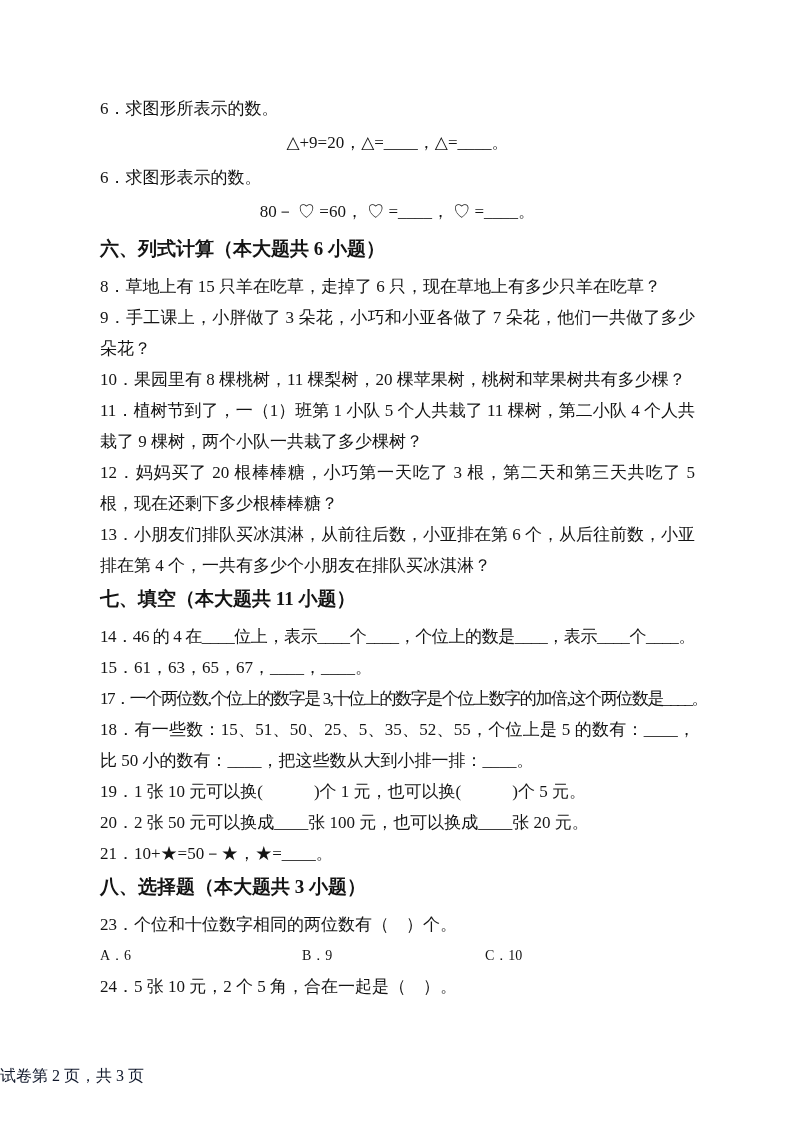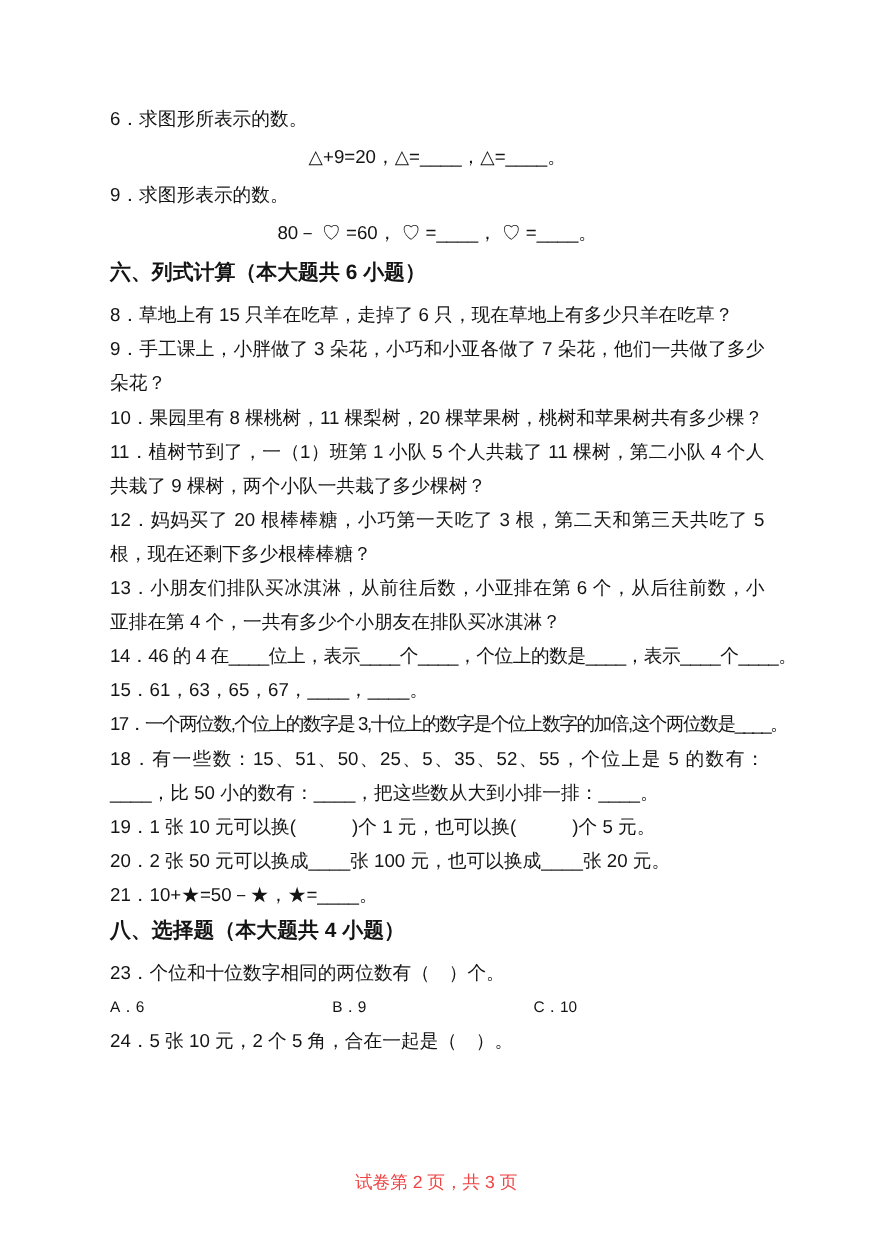--- a/index.html
+++ b/index.html
@@ -5,21 +5,21 @@
   html, body {
     margin: 0;
     padding: 0;
     background: #ffffff;
   }
   .page {
     position: relative;
     width: 793px;
     height: 1122px;
     background: #ffffff;
-    font-family: Liberation Sans, sans-serif;
+    font-family: Liberation Serif, serif;
     color: #141414;
     overflow: hidden;
   }
   .content {
     position: absolute;
     top: 93px;
     left: 100px;
     width: 595px;
   }
   .line {
@@ -46,57 +46,58 @@
     display: grid;
     grid-template-columns: 202px 183px 1fr;
     font-size: 14px;
     line-height: 31px;
   }
   .footer {
     position: absolute;
     top: 1064px;
     left: 0;
     width: 100%;
-    text-align: center;
+    text-align: left;
     font-size: 16px;
     line-height: 24px;
-    color: #ef4444;
+    color: #0f172a;
   }
 </style>
 </head>
 <body>
 
 <div class="page">
   <main class="content">
 
     <p class="line">6．求图形所表示的数。</p>
     <p class="line eq">△+9=20，△=____，△=____。</p>
 
-    <p class="line">9．求图形表示的数。</p>
+    <p class="line">6．求图形表示的数。</p>
     <p class="line eq">80－ ♡ =60， ♡ =____， ♡ =____。</p>
 
     <h2 class="heading">六、列式计算（本大题共 6 小题）</h2>
 
     <p class="line">8．草地上有 15 只羊在吃草，走掉了 6 只，现在草地上有多少只羊在吃草？</p>
     <p class="line">9．手工课上，小胖做了 3 朵花，小巧和小亚各做了 7 朵花，他们一共做了多少朵花？</p>
     <p class="line">10．果园里有 8 棵桃树，11 棵梨树，20 棵苹果树，桃树和苹果树共有多少棵？</p>
     <p class="line">11．植树节到了，一（1）班第 1 小队 5 个人共栽了 11 棵树，第二小队 4 个人共栽了 9 棵树，两个小队一共栽了多少棵树？</p>
     <p class="line">12．妈妈买了 20 根棒棒糖，小巧第一天吃了 3 根，第二天和第三天共吃了 5 根，现在还剩下多少根棒棒糖？</p>
     <p class="line">13．小朋友们排队买冰淇淋，从前往后数，小亚排在第 6 个，从后往前数，小亚排在第 4 个，一共有多少个小朋友在排队买冰淇淋？</p>
 
+    <h2 class="heading">七、填空（本大题共 11 小题）</h2>
 
     <p class="line nowrap snug">14．46 的 4 在____位上，表示____个____，个位上的数是____，表示____个____。</p>
     <p class="line">15．61，63，65，67，____，____。</p>
     <p class="line nowrap tight">17．一个两位数,个位上的数字是 3,十位上的数字是个位上数字的加倍,这个两位数是____。</p>
     <p class="line">18．有一些数：15、51、50、25、5、35、52、55，个位上是 5 的数有：____，比 50 小的数有：____，把这些数从大到小排一排：____。</p>
     <p class="line">19．1 张 10 元可以换(　　　)个 1 元，也可以换(　　　)个 5 元。</p>
     <p class="line">20．2 张 50 元可以换成____张 100 元，也可以换成____张 20 元。</p>
     <p class="line">21．10+★=50－★，★=____。</p>
 
-    <h2 class="heading">八、选择题（本大题共 4 小题）</h2>
+    <h2 class="heading">八、选择题（本大题共 3 小题）</h2>
 
     <p class="line">23．个位和十位数字相同的两位数有（　）个。</p>
     <div class="options">
       <span class="opt">A．6</span>
       <span class="opt">B．9</span>
       <span class="opt">C．10</span>
     </div>
     <p class="line">24．5 张 10 元，2 个 5 角，合在一起是（　）。</p>
 
   </main>

